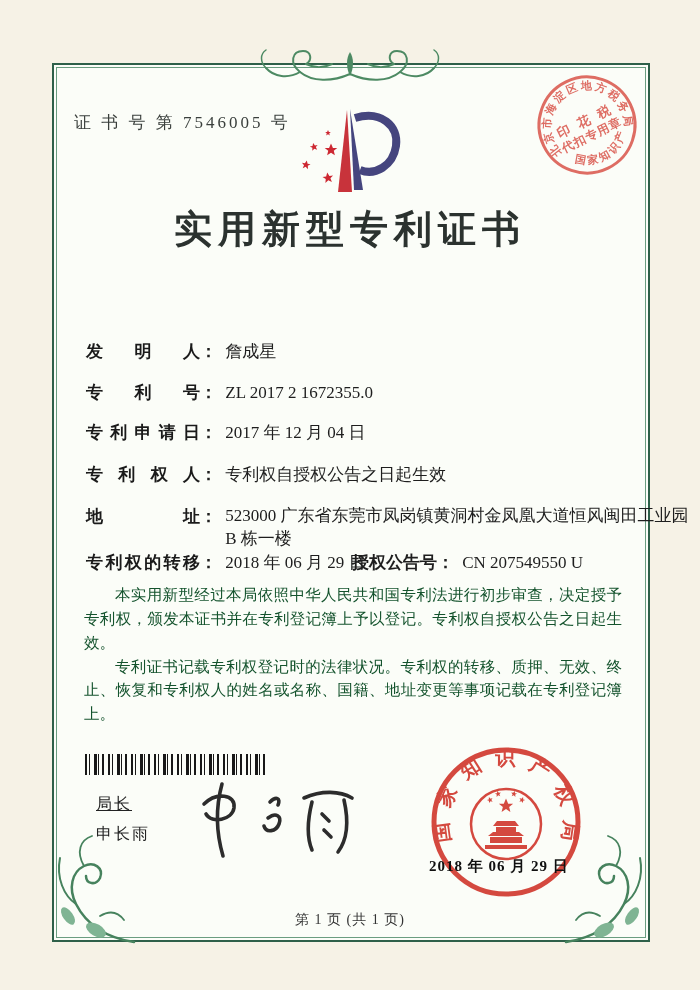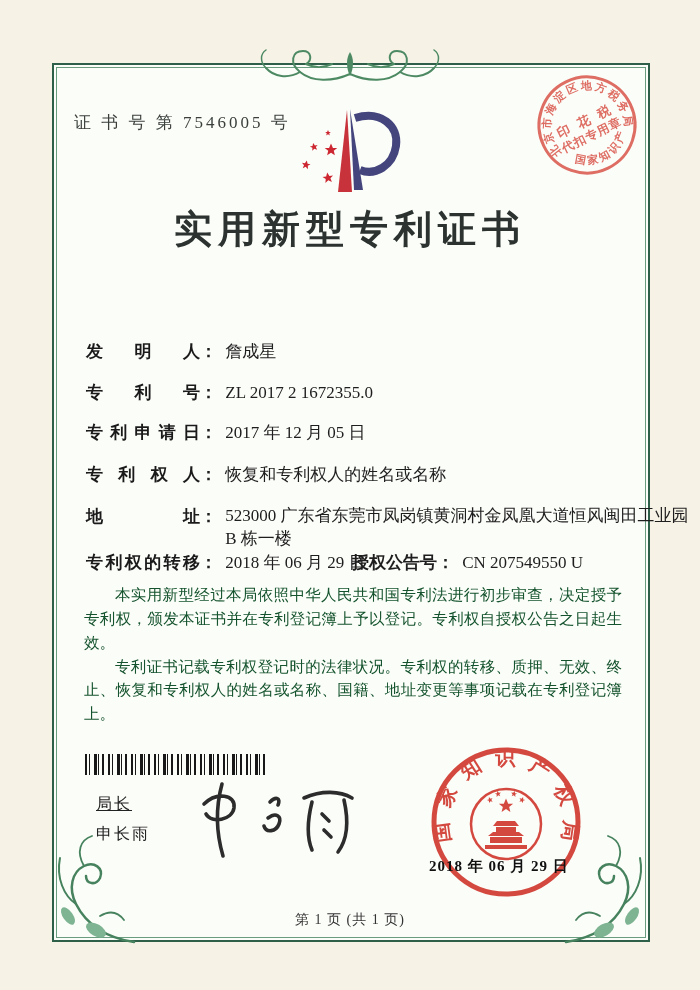--- a/index.html
+++ b/index.html
@@ -148,25 +148,25 @@
   <div class="row" style="top:340px">
     <span class="flabel">发明人</span><span class="colon">：</span>
     <span class="value">詹成星</span>
   </div>
   <div class="row" style="top:381px">
     <span class="flabel">专利号</span><span class="colon">：</span>
     <span class="value">ZL 2017 2 1672355.0</span>
   </div>
   <div class="row" style="top:421px">
     <span class="flabel">专利申请日</span><span class="colon">：</span>
-    <span class="value">2017 年 12 月 05 日</span>
+    <span class="value">2017 年 12 月 04 日</span>
   </div>
   <div class="row" style="top:463px">
     <span class="flabel">专利权人</span><span class="colon">：</span>
-    <span class="value">恢复和专利权人的姓名或名称</span>
+    <span class="value">专利权自授权公告之日起生效</span>
   </div>
   <div class="row" style="top:505px">
     <span class="flabel">地址</span><span class="colon">：</span>
     <span class="value wrap">523000 广东省东莞市凤岗镇黄洞村金凤凰大道恒风闽田工业园 B 栋一楼</span>
   </div>
   <div class="row" style="top:551px">
     <span class="flabel">专利权的转移</span><span class="colon">：</span>
     <span class="value">2018 年 06 月 29 日</span>
     <span class="auth-right">
       <span class="flabel2">授权公告号</span><span class="colon">：</span>

